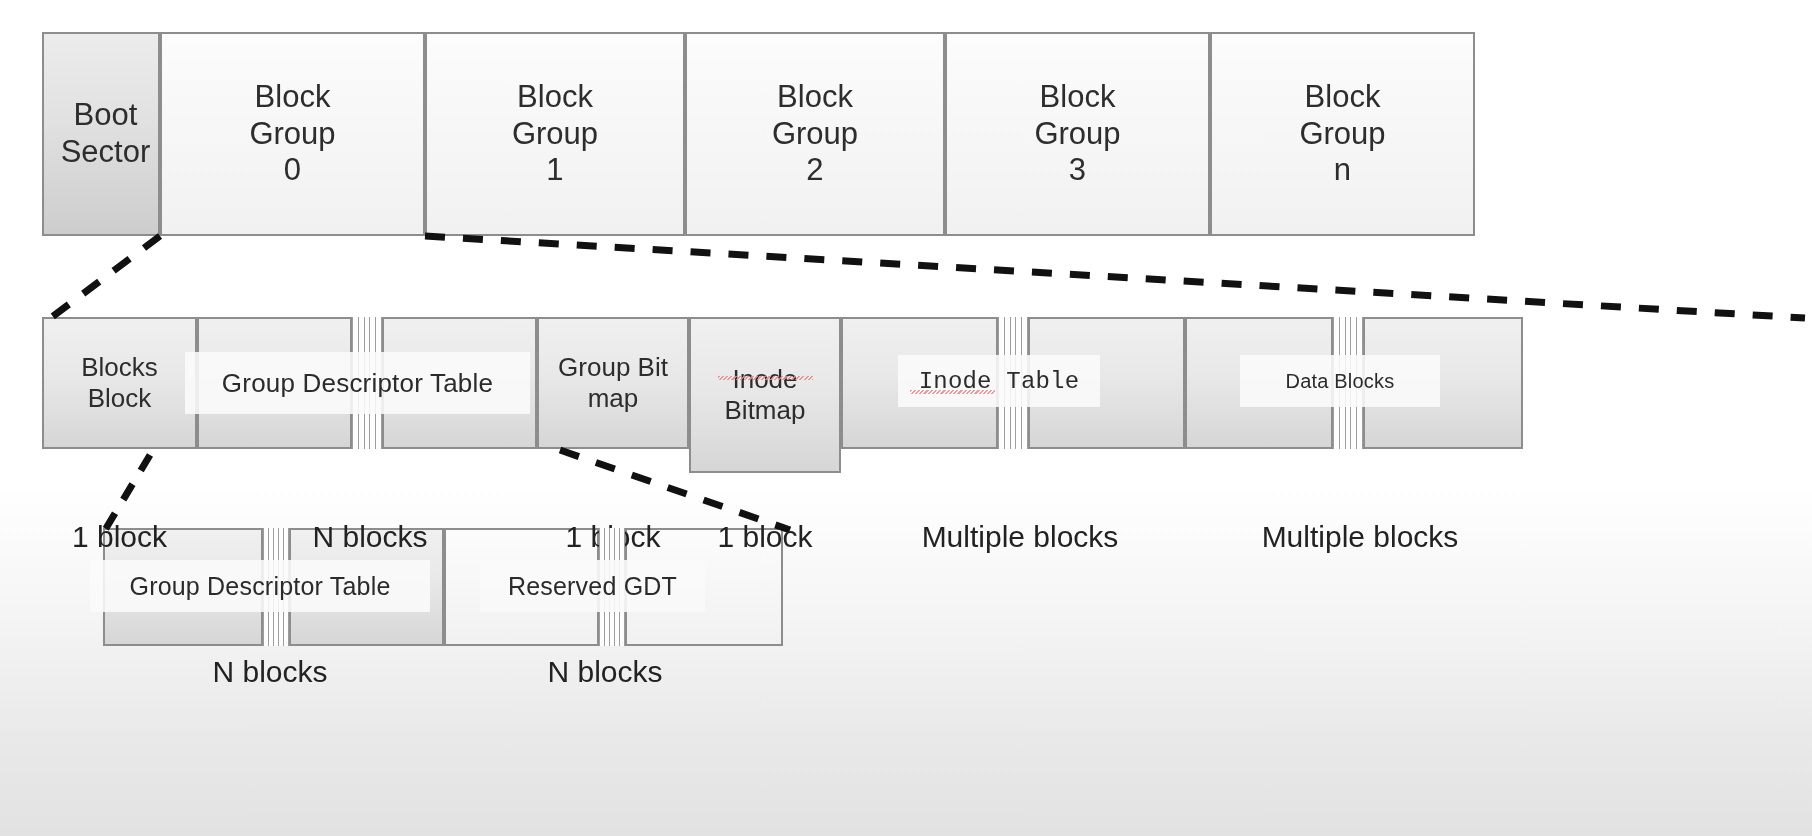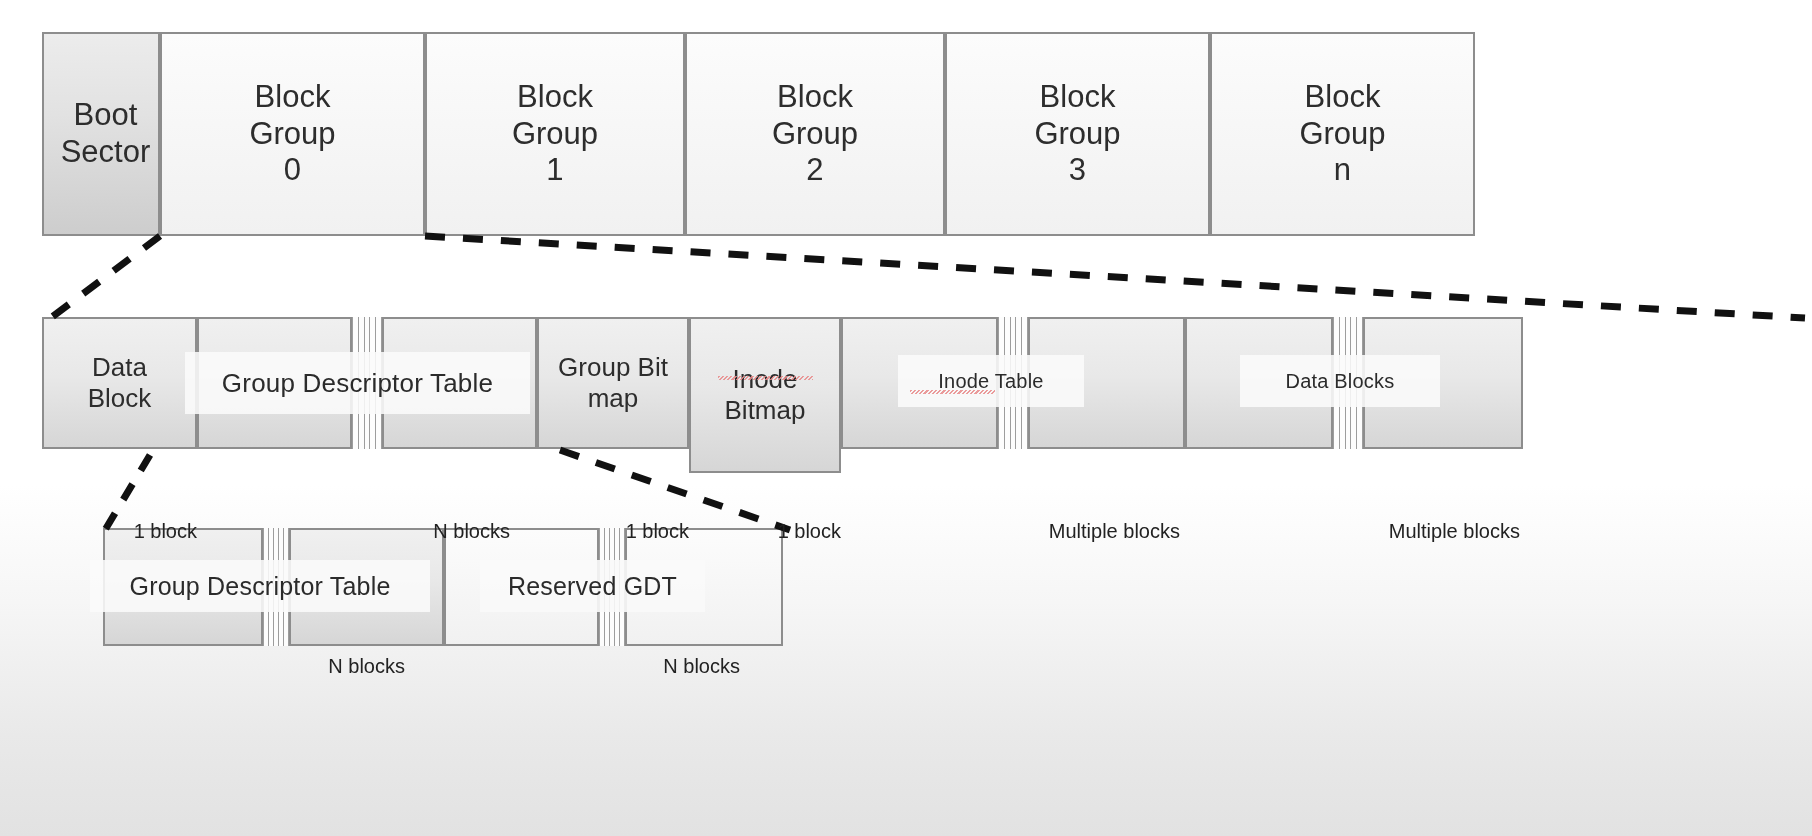--- a/index.html
+++ b/index.html
@@ -69,23 +69,23 @@
     align-items: center;
     justify-content: center;
     z-index: 6;
     white-space: nowrap;
     letter-spacing: .2px;
   }
 
   
   .caption {
     position: absolute;
-    font-size: 20px;
+    font-size: 30px;
     color: #222;
-    text-align: right;
+    text-align: center;
     white-space: nowrap;
     z-index: 3;
   }
 
   
   #connectors { position: absolute; inset: 0; pointer-events: none; z-index: 2; }
 
   .redsquiggle {
     position: absolute;
     height: 4px;
@@ -145,21 +145,21 @@
     <div class="box" style="left:1210px; top:32px; width:265px; height:204px;">
       <span style="white-space:pre-line">Block
 Group
 n</span>
     </div>
   </div>
 
   <div id="row2">
 
     <div class="box mid" style="left:42px; top:317px; width:155px; height:132px;">
-      <span style="white-space:pre-line">Data
+      <span style="white-space:pre-line">Blocks
 Block</span>
     </div>
 
     <div class="box mid" style="left:197px; top:317px; width:155px; height:132px;"></div>
     <div class="hatch" style="left:352px; top:317px; width:30px; height:132px;">
       <i></i>
         <i></i>
         <i></i>
         <i></i>
         <i></i>
@@ -197,21 +197,21 @@
         <i></i>
         <i></i>
         <i></i>
     </div>
     <div class="box mid" style="left:1363px; top:317px; width:160px; height:132px;"></div>
 
     <div class="overlay-label" style="left:185px; top:352px; width:345px; height:62px; font-size:26px;">
       <span>Group Descriptor Table</span>
     </div>
 
-    <div class="overlay-label" style="left:898px; top:355px; width:186px; height:52px; font-size:20px;">
+    <div class="overlay-label" style="left:898px; top:355px; width:202px; height:52px; font-size:24px;font-family:Liberation Mono, monospace;">
       <span>Inode Table</span>
     </div>
     <div class="redsquiggle" style="left:910px; top:390px; width:85px;"></div>
 
     <div class="overlay-label" style="left:1240px; top:355px; width:200px; height:52px; font-size:20px;">
       <span>Data Blocks</span>
     </div>
 
     <div class="caption" style="left:42px;  top:520px; width:155px;">1 block</div>
     <div class="caption" style="left:230px; top:520px; width:280px;">N blocks</div>

